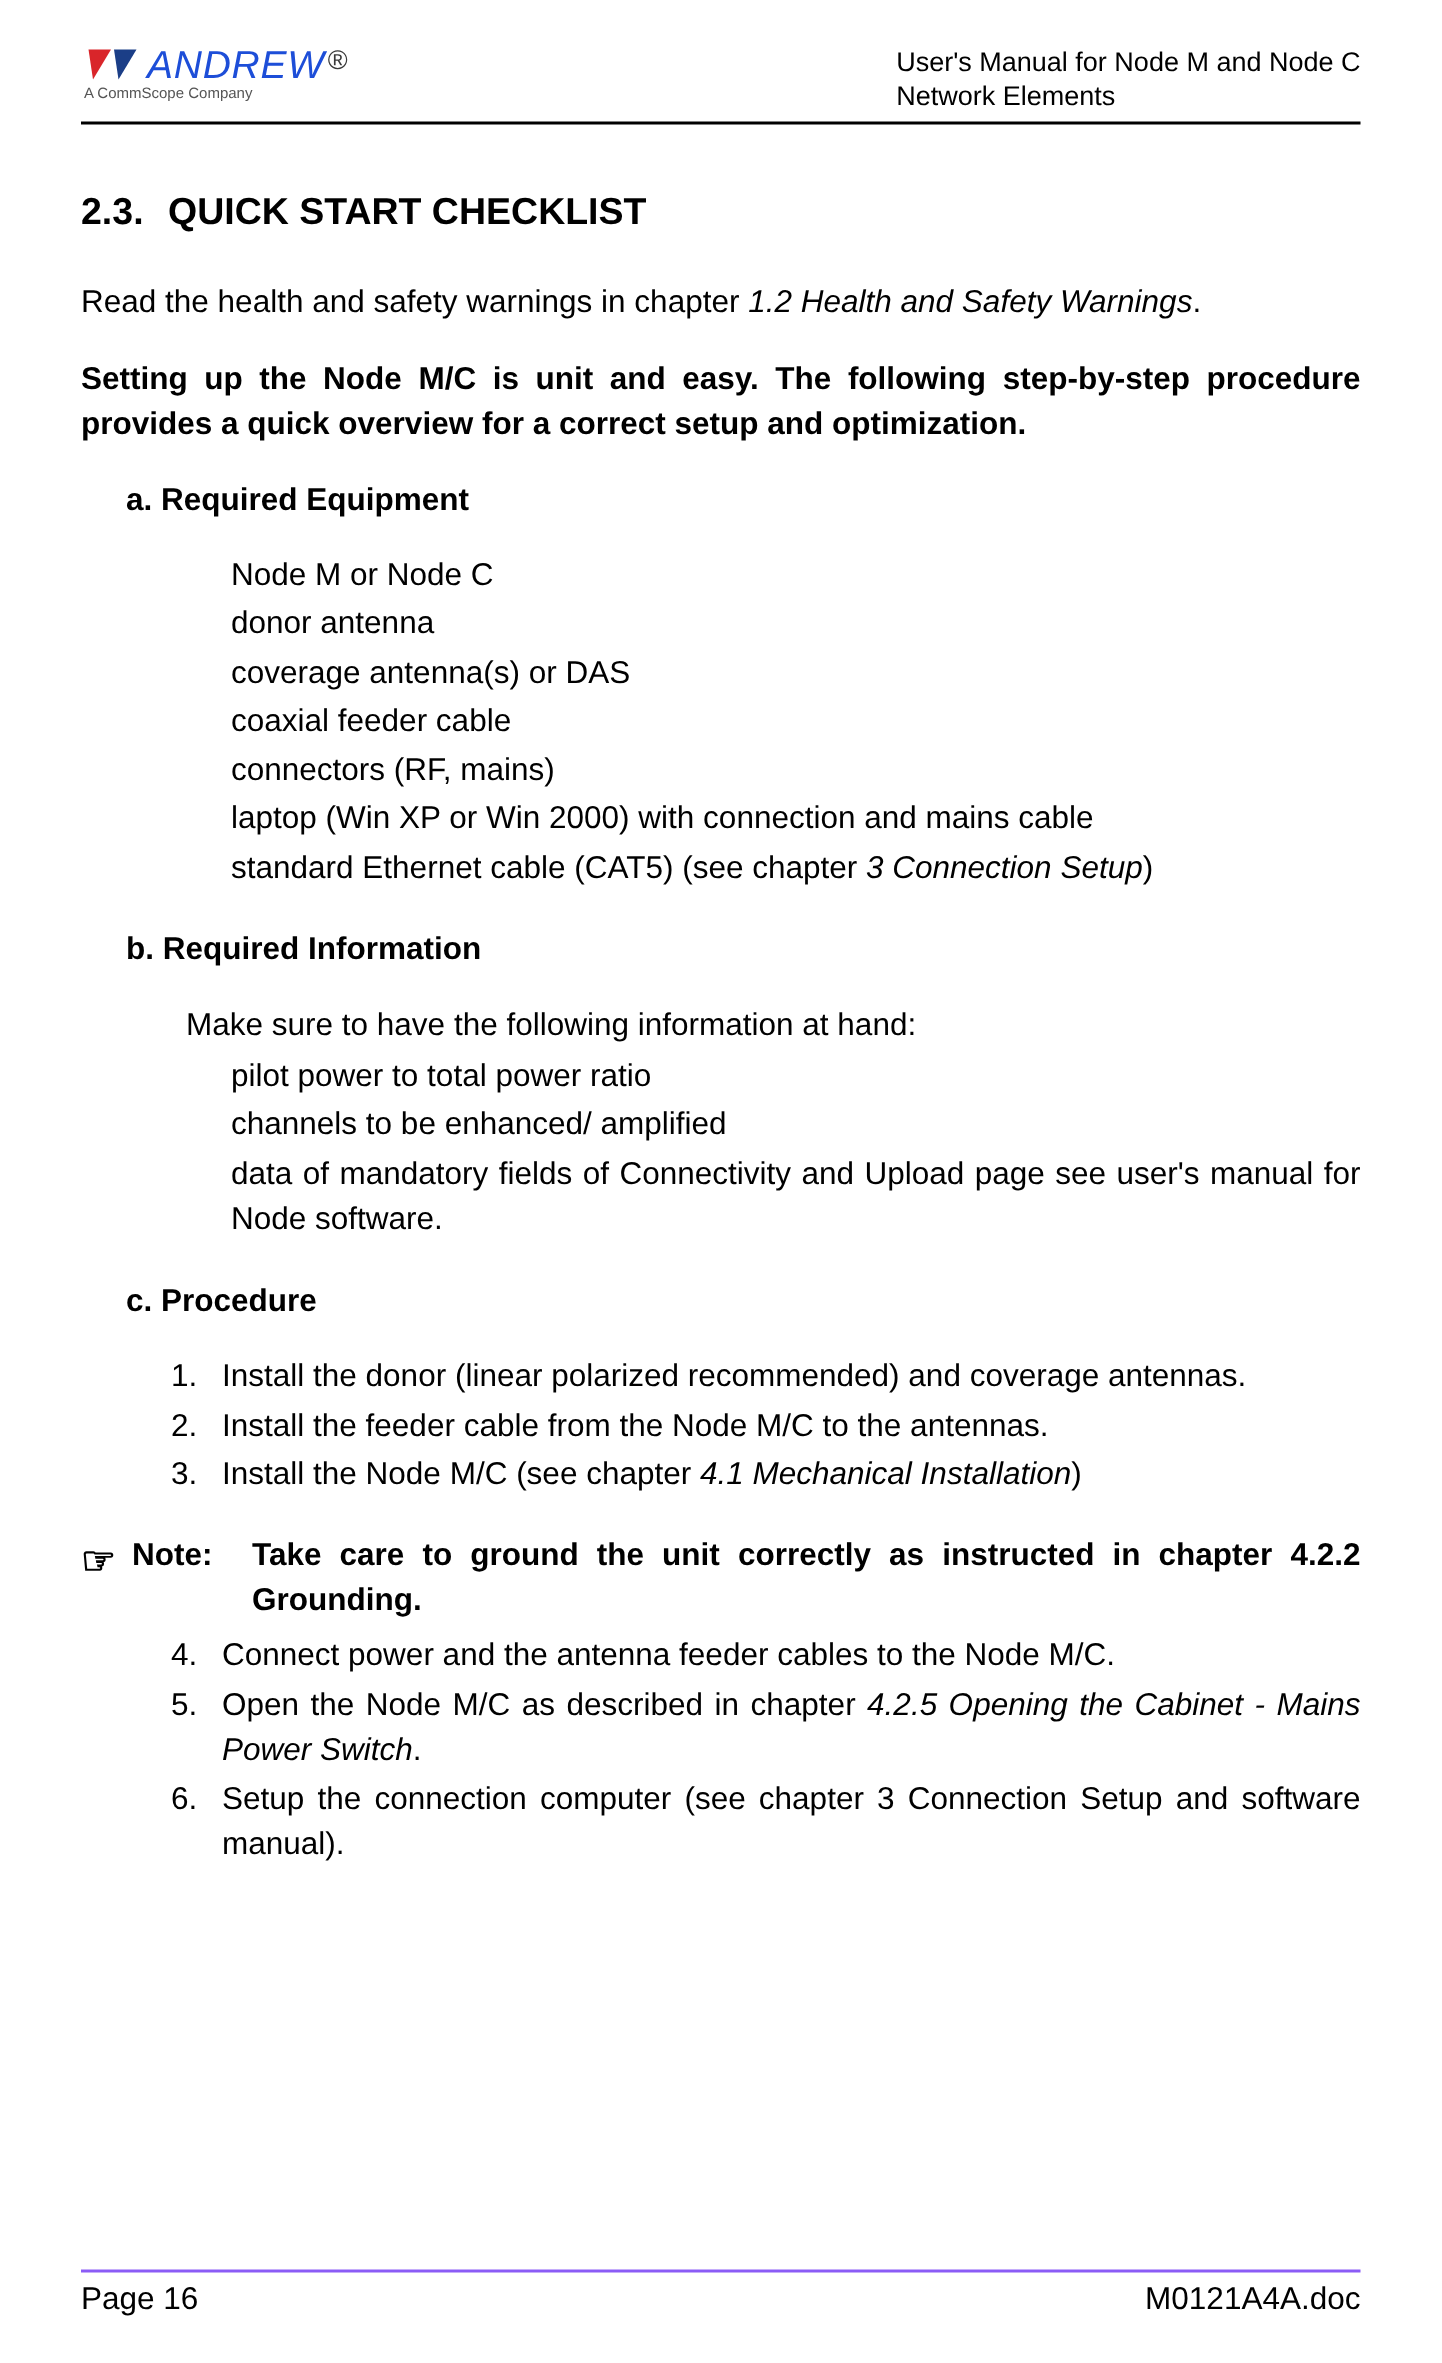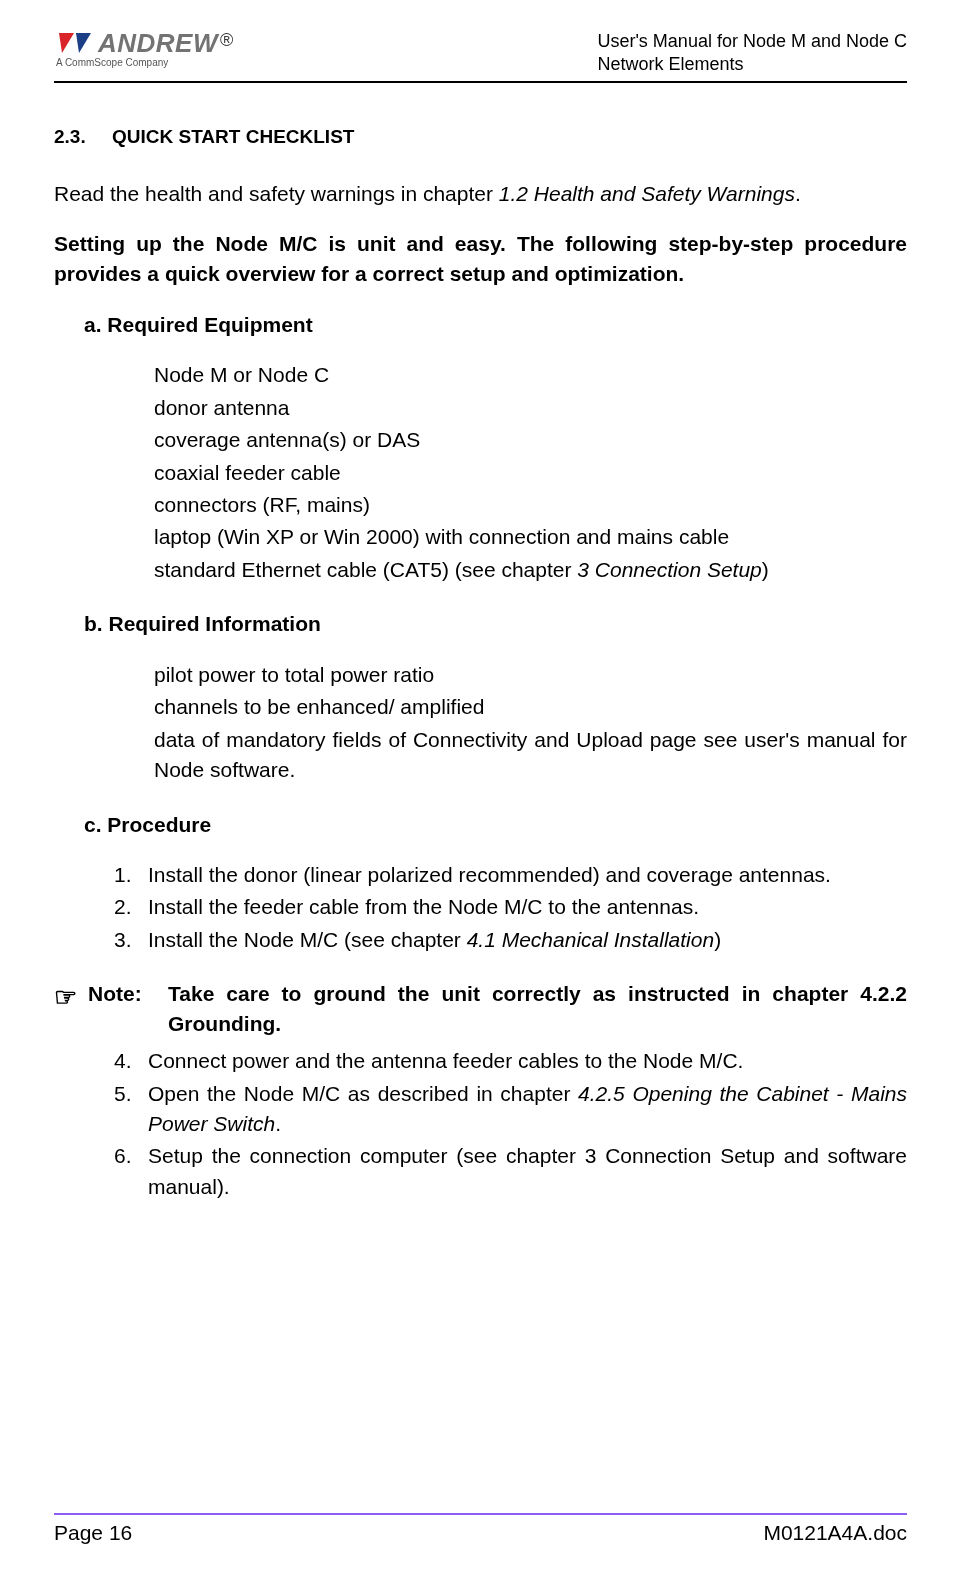--- a/index.html
+++ b/index.html
@@ -31,38 +31,38 @@
     flex-direction: column;
     line-height: 1;
   }
   .logo-row {
     display: flex;
     align-items: center;
   }
   .logo-mark svg { display: block; }
   .logo-text {
     font-size: 26px;
-    font-weight: bold;
+    font-weight: normal;
     font-style: italic;
-    color: #737373;
+    color: #1d4ed8;
     letter-spacing: 0.5px;
     margin-left: 2px;
   }
   .logo-sub {
     font-size: 10px;
     color: #555;
     margin-top: 2px;
     margin-left: 2px;
   }
   .header-title {
     font-size: 18px;
     line-height: 1.25;
   }
   .section-heading {
-    font-size: 19px;
+    font-size: 25px;
     font-weight: bold;
     margin: 10px 0 28px 0;
   }
   .section-heading .num { display:inline-block; width: 58px; }
   .body {
     font-size: 21px;
     line-height: 1.45;
     flex: 1;
   }
   .para { margin: 0 0 20px 0; }
@@ -178,20 +178,21 @@
       <li>donor antenna</li>
       <li>coverage antenna(s) or DAS</li>
       <li>coaxial feeder cable</li>
       <li>connectors (RF, mains)</li>
       <li>laptop (Win XP or Win 2000) with connection and mains cable</li>
       <li><span> standard Ethernet cable (CAT5) (see chapter </span><span class="italic">3 Connection Setup</span><span>)</span></li>
     </ul>
 
     <div class="sub-heading">b.  Required Information</div>
 
+    <div class="info-intro">Make sure to have the following information at hand:</div>
     <ul class="info-list">
       <li>pilot power to total power ratio</li>
       <li>channels to be enhanced/ amplified</li>
       <li class="justify-item">data of mandatory fields of Connectivity and Upload page see user's manual for Node software.</li>
     </ul>
 
     <div class="sub-heading">c.  Procedure</div>
 
     <ul class="proc-list">
       <li>

